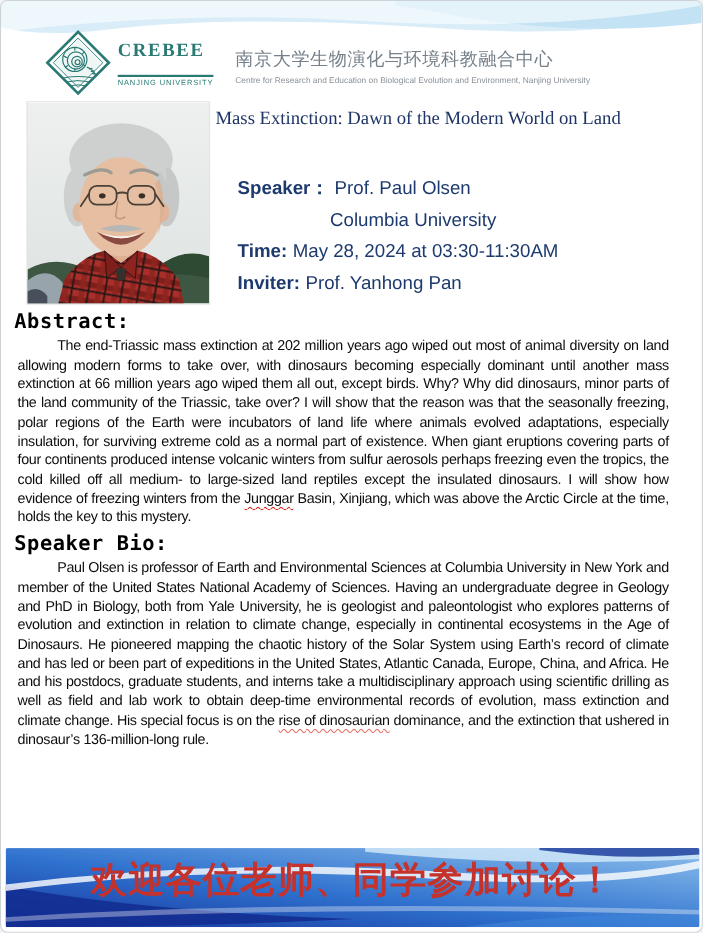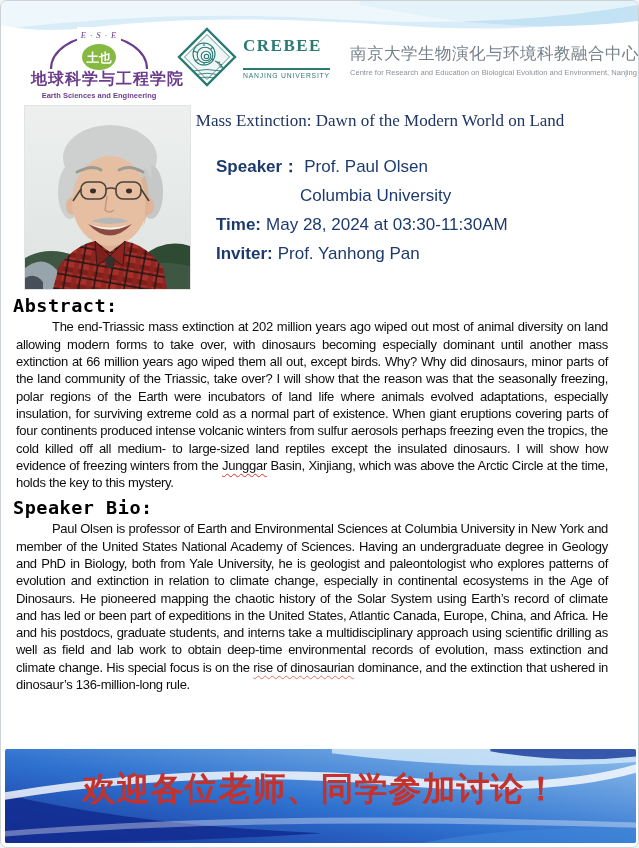--- a/index.html
+++ b/index.html
@@ -18,21 +18,21 @@
   .crebee-text{margin-left:6px;}
   .crebee-name{font-family:"Liberation Serif",serif;font-weight:bold;font-size:17px;color:var(--crebee-teal,#2a7a74);letter-spacing:1.5px;border-bottom:2px solid var(--crebee-teal,#2a7a74);padding-bottom:12px;}
   .crebee-sub{font-size:6.8px;color:var(--crebee-teal,#2a7a74);letter-spacing:.8px;margin-top:2px;white-space:nowrap;}
   .center-org{margin-left:20px;padding-top:16px;min-width:0;}
   .org-cn{font-size:16.5px;color:var(--org-gray,#75808a);letter-spacing:.5px;white-space:nowrap;}
   .org-en{font-size:7.6px;color:#8a9299;margin-top:3px;white-space:nowrap;}
   .title{
     font-family:"Liberation Serif",serif;font-weight:normal;font-size:17px;line-height:1.32;
     color:var(--title-navy,#1f3566);text-align:center;margin:10px 58px 0 58px;
   }
-  .info-row{display:flex;align-items:center;padding:0 16px;margin-top:4px;}
+  .info-row{display:flex;align-items:flex-end;padding:0 16px;margin-top:4px;}
   .photo{width:165px;height:183px;flex-shrink:0;margin-top:-30px;margin-left:8px;box-shadow:0 0 0 1px #e3e3e3;}
   .photo svg{display:block;width:100%;height:100%;}
   .details{margin-left:26px;color:var(--info-navy,#1d3a6e);font-size:17px;padding-top:2px;}
   .d-line{margin-bottom:8px;line-height:21px;}
   .d-line .lbl{font-weight:bold;margin-right:5px;}
   .d-indent{padding-left:84px;}
   h2.sec{
     font-family:"DejaVu Sans Mono",monospace;font-weight:bold;font-size:18.5px;color:#000;
     letter-spacing:.5px;margin:6px 0 2px 12px;
   }
@@ -41,52 +41,41 @@
     text-align:justify;text-indent:36px;letter-spacing:-0.3px;
   }
   .sq{
     text-decoration:underline;text-decoration-style:wavy;
     text-decoration-color:#d93025;text-decoration-thickness:1px;text-underline-offset:3px;
   }
   .sq-soft{
     text-decoration:underline;text-decoration-style:wavy;
     text-decoration-color:rgba(217,48,37,.65);text-decoration-thickness:1px;text-underline-offset:3px;
   }
-  .banner{position:absolute;left:4px;right:2px;bottom:4px;height:94px;border-radius:2px;overflow:hidden;text-align:center;}
+  .banner{position:absolute;left:4px;right:2px;bottom:4px;height:72px;border-radius:2px;overflow:hidden;text-align:center;}
   .banner svg{position:absolute;inset:0;width:100%;height:100%;}
   .banner-text{
     position:absolute;inset:0;display:flex;align-items:center;justify-content:center;
     font-size:33px;font-weight:bold;color:var(--banner-red,#c5312b);letter-spacing:1px;
     padding-bottom:14px;white-space:nowrap;
   }
 </style>
 </head>
 <body>
 
 <div class="page">
 
   <svg class="top-wave" viewBox="0 0 639 44" preserveAspectRatio="none">
     <path d="M0 0 H639 V16 Q520 34 390 24 Q210 12 95 26 Q40 33 0 24 Z" fill="#d9edf9"></path>
     <path d="M360 0 H639 V20 Q540 32 430 16 Q390 9 360 4 Z" fill="#c3e2f4"></path>
     <path d="M0 28 Q170 8 330 18 Q500 28 639 4 L639 0 L0 0 Z" fill="rgba(255,255,255,0.55)"></path>
   </svg>
 
   <header>
 
-    <div class="ese-logo">
-      <svg class="ese-crest" width="128" height="44" viewBox="0 0 128 44">
-        <path d="M16 42 A 48 33 0 0 1 112 42" fill="none" stroke="#6c3d8c" stroke-width="2.2"></path>
-        <rect x="42" y="0" width="44" height="15" fill="#ffffff"></rect>
-        <text x="64" y="11" text-anchor="middle" font-family="Liberation Serif, serif" font-style="italic" font-size="8.5" fill="#6c3d8c" letter-spacing="1">E · S · E</text>
-        <ellipse cx="64" cy="30" rx="17" ry="13" fill="#86b93f"></ellipse>
-        <text x="64" y="34.5" text-anchor="middle" font-size="12.5" font-weight="bold" fill="#ffffff">土也</text>
-      </svg>
-      <div class="ese-cn">地球科学与工程学院</div>
-      <div class="ese-en">Earth Sciences and Engineering</div>
-    </div>
 
     <div class="crebee">
       <svg width="60" height="60" viewBox="0 0 60 60">
         <path d="M30 2 L58 30 L30 58 L2 30 Z" fill="#ffffff" stroke="#2a7a74" stroke-width="2.4"></path>
         <path d="M30 7.5 L52.5 30 L30 52.5 L7.5 30 Z" fill="#f0f6f5" stroke="#2a7a74" stroke-width="0.8"></path>
         <g stroke="#2a7a74" fill="none" stroke-width="1.1">
           <circle cx="27" cy="27" r="11"></circle>
           <circle cx="28" cy="28" r="7.8"></circle>
           <circle cx="29" cy="29" r="4.8"></circle>
           <circle cx="29.5" cy="29.5" r="2.2"></circle>

